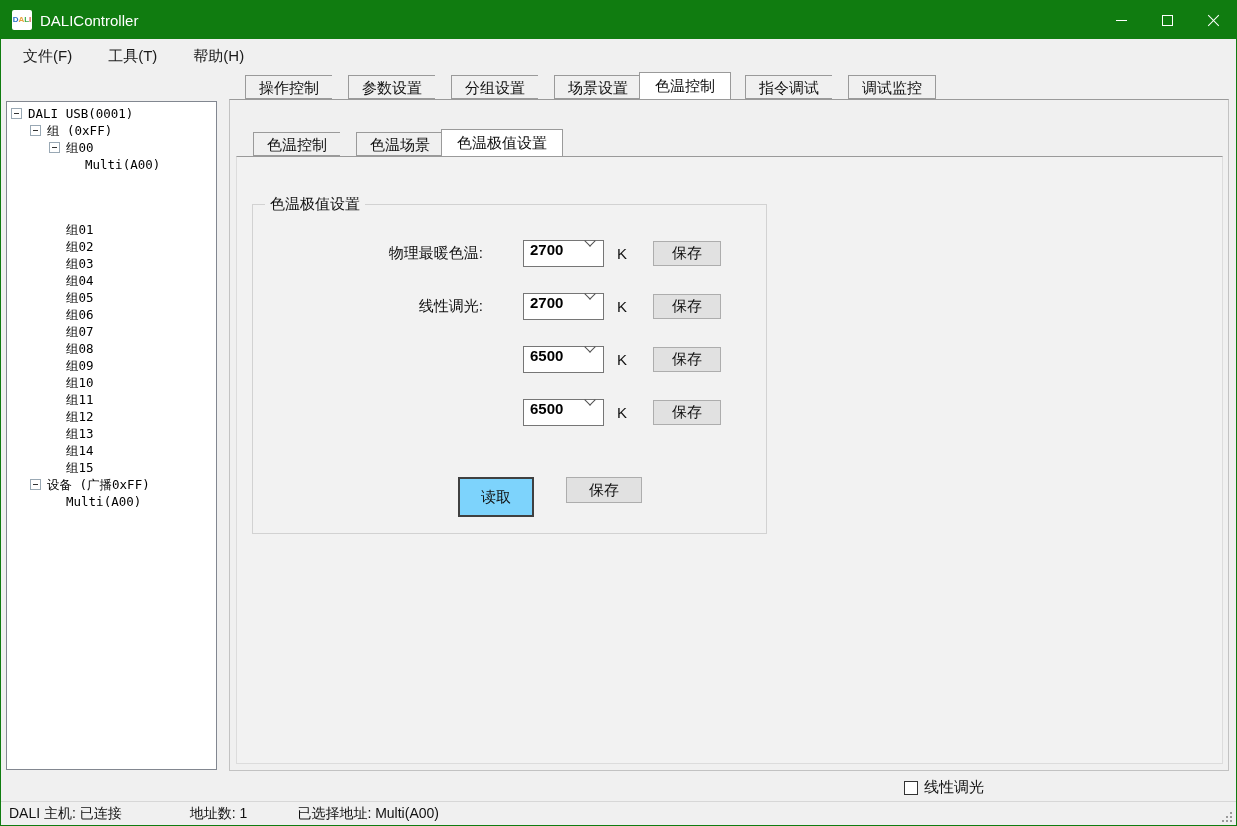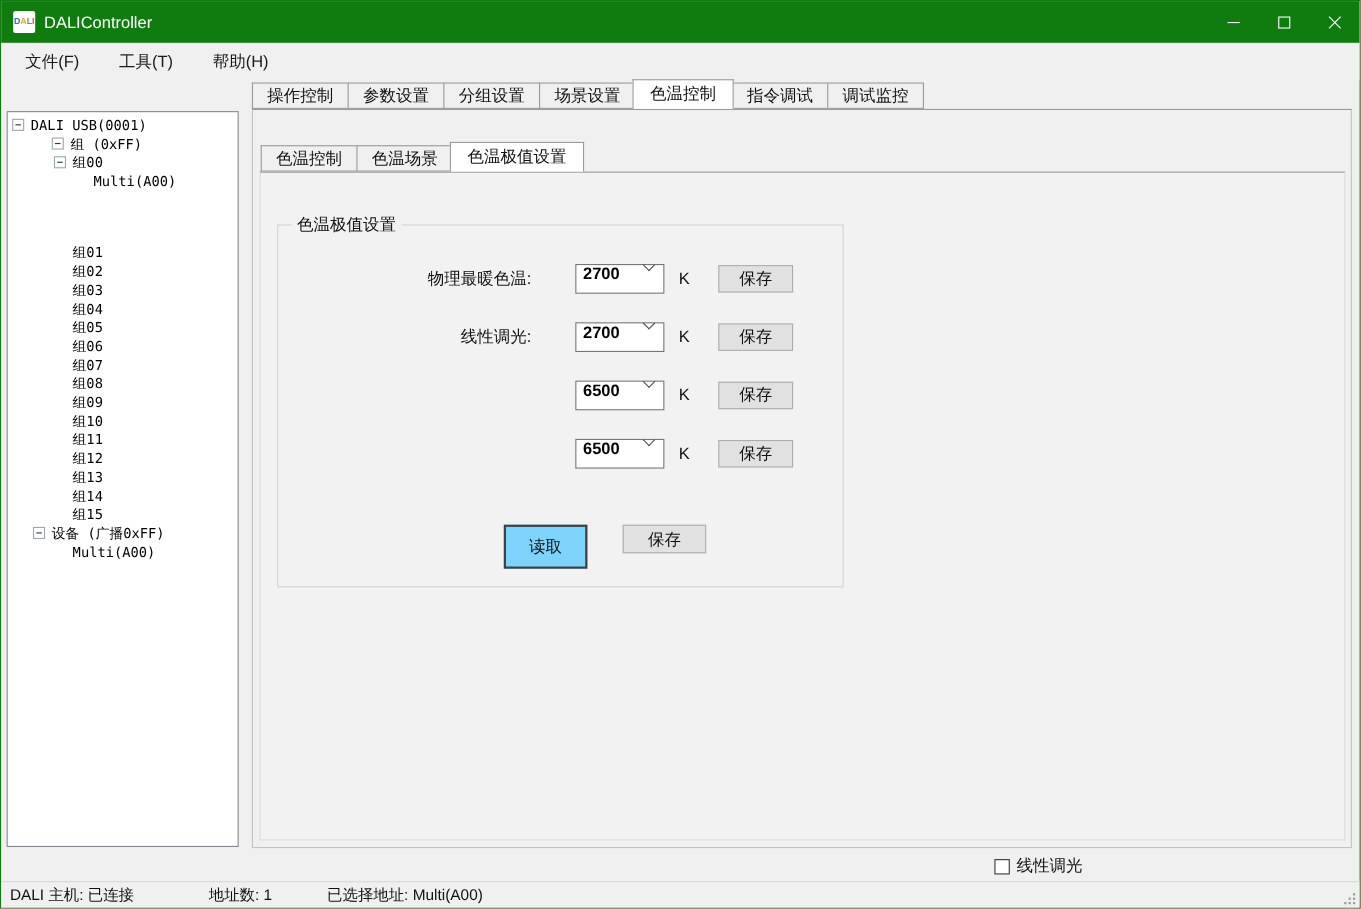--- a/index.html
+++ b/index.html
@@ -35,21 +35,21 @@
     background:#fff; border:1px solid #828790; overflow:hidden; padding-top:3px;
     font-family:"DejaVu Sans Mono","Liberation Mono",monospace; font-size:12.5px; color:#000; }
   .tree-row { height:17px; line-height:17px; display:flex; align-items:center; white-space:nowrap; cursor:default; }
   .expand-box { width:11px; height:11px; border:1px solid #99a8b4; background:#fff;
     flex:0 0 11px; position:relative; margin-right:6px; }
   .expand-box::after { content:""; position:absolute; left:2px; top:4px; width:5px; height:1px; background:#333; }
   .tree-label { padding-right:4px; }
   
   .main-tabs { position:absolute; left:228px; top:71px; height:27px; display:flex; align-items:flex-end; z-index:3; }
   .tab { height:24px; line-height:23px; padding:0 13px; font-size:15px; color:#111;
-    background:#f0f0f0; border:1px solid #9a9a9a; border-right:none; cursor:pointer; }
+    background:#f0f0f0; border:1px solid #9a9a9a; border-right:none; cursor:pointer;margin-left:16px; }
   .main-tabs .tab:last-child, .sub-tabs .tab:last-child { border-right:1px solid #9a9a9a; }
   .tab.active { height:27px; line-height:26px; background:#fff; position:relative; z-index:4;
     margin:0 -2px; padding:0 15px; border:1px solid #9a9a9a; border-bottom:none; }
   
   .outer-page { position:absolute; left:228px; top:98px; width:1000px; height:672px;
     background:#f0f0f0; border:1px solid #c2c2c2; border-top:1px solid #9a9a9a; z-index:1; }
   
   .sub-tabs { position:absolute; left:236px; top:128px; height:27px; display:flex; align-items:flex-end; z-index:3; }
   .sub-page { position:absolute; left:235px; top:155px; width:987px; height:608px;
     background:#f2f2f2; border:1px solid #dcdcdc; border-top:1px solid #9a9a9a; z-index:2; }
@@ -119,21 +119,21 @@
     <div class="menu-item">工具(T)</div>
     <div class="menu-item">帮助(H)</div>
   </div>
 
 <div class="tree-panel">
 
 <div class="tree-row" style="padding-left: 4px;">
       <span class="expand-box"></span>
       <span class="tree-label">DALI USB(0001)</span>
     </div>
-    <div class="tree-row" style="padding-left: 23px; margin-left: 17px;">
+    <div class="tree-row" style="padding-left: 23px;">
       <span class="expand-box"></span>
       <span class="tree-label">组 (0xFF)</span>
     </div>
     <div class="tree-row" style="padding-left: 42px;">
       <span class="expand-box"></span>
       <span class="tree-label">组00</span>
     </div>
     <div class="tree-row" style="padding-left: 61px;">
       <span class="expand-box" style="visibility: hidden;"></span>
       <span class="tree-label">Multi(A00)</span>

